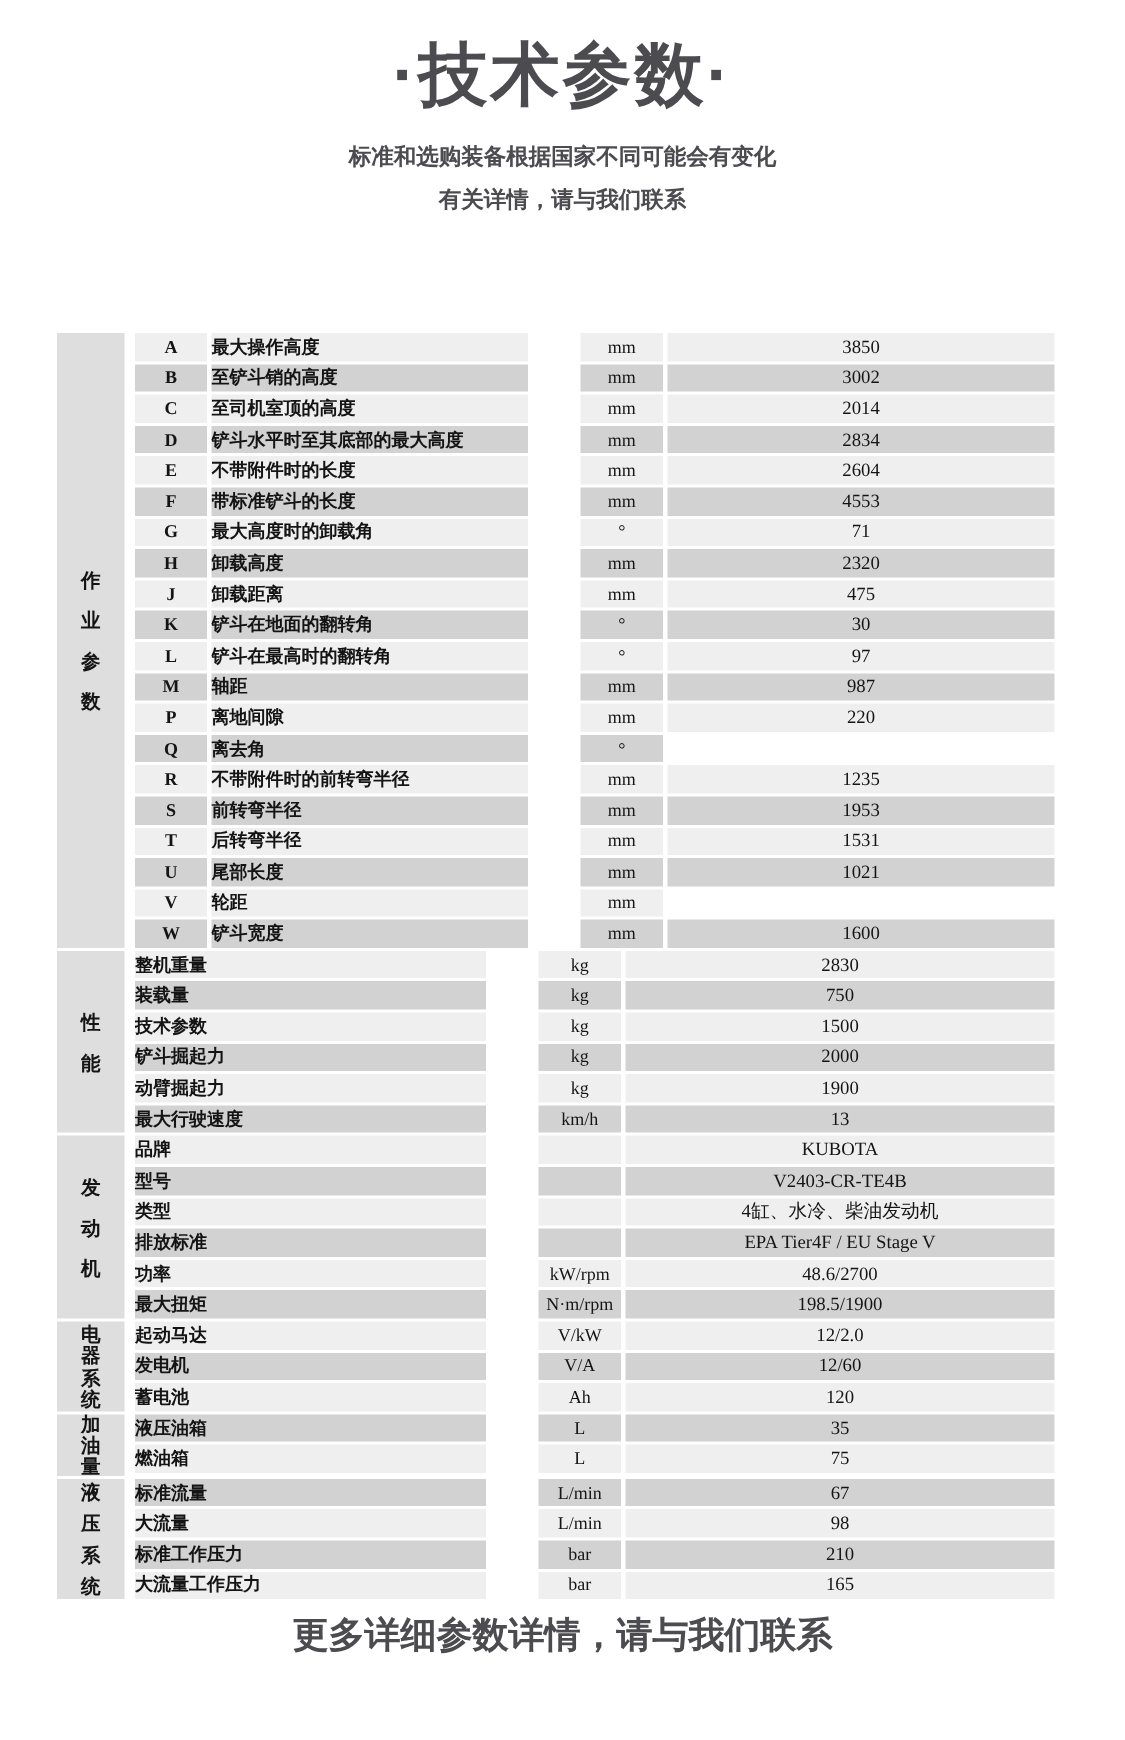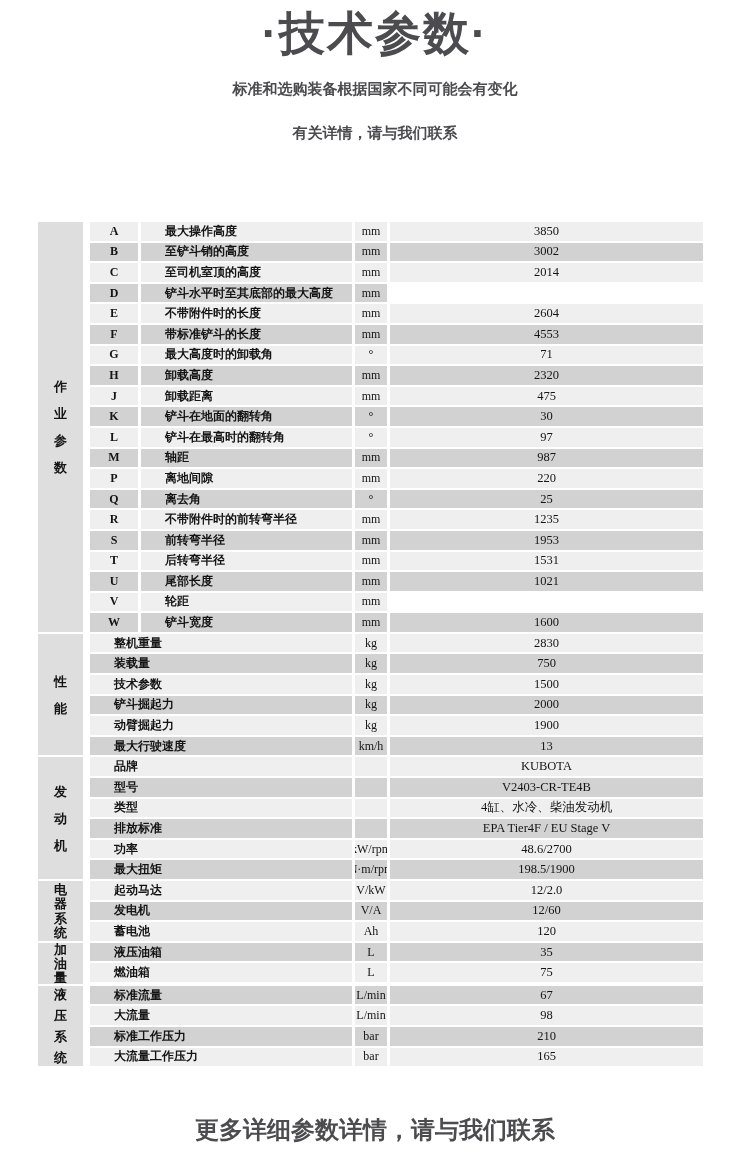--- a/index.html
+++ b/index.html
@@ -13,38 +13,38 @@
   html,body{margin:0;padding:0;}
   body{
     width:750px;height:1160px;
     background:#ffffff;
     position:relative;
     font-family:"Liberation Serif", serif;
     color:var(--table-text);
     overflow:hidden;
   }
   .header{
-    position:absolute;top:6px;left:0;width:750px;
+    position:absolute;top:22px;left:0;width:750px;
     text-align:center;
   }
   .title{
     font-family:"Liberation Sans", sans-serif;
     font-size:46px;line-height:1.2;
     font-weight:700;
     color:var(--heading-text);
     letter-spacing:2px;
   }
   .subtitle{
     font-family:"Liberation Sans", sans-serif;
     font-size:15px;line-height:1.35;
     font-weight:700;
     color:var(--heading-text);
   }
   .subtitle.s1{margin-top:18px;}
-  .subtitle.s2{margin-top:24px;}
+  .subtitle.s2{margin-top:9px;}
   .spec-table{
     position:absolute;top:222px;left:38px;width:665px;
   }
   .section{
     display:flex;gap:7px;margin-bottom:2px;
   }
   .group-col{
     width:45px;
     background:var(--group-col);
     display:flex;flex-direction:column;
@@ -60,26 +60,26 @@
     display:flex;gap:3px;height:18.6px;
   }
   .cell{
     display:flex;align-items:center;
     font-size:12px;
     overflow:hidden;white-space:nowrap;
   }
   .r-light .cell{background:var(--row-light);}
   .r-dark  .cell{background:var(--row-dark);}
   .cell.letter{width:48px;justify-content:center;font-weight:700;}
-  .cell.desc{width:211px;padding-left:24px;font-weight:700;}
-  .cell.desc.wide{width:262px;}
-  .cell.unit{width:32px;justify-content:center;}
+  .cell.desc{width:211px;padding-left:0;font-weight:700;}
+  .cell.desc.wide{width:234px;}
+  .cell.unit{width:55px;justify-content:center;margin-left:32px;}
   .cell.value{flex:1;justify-content:center;font-size:12.5px;}
   .footer{
-    position:absolute;top:1114px;left:0;width:750px;
+    position:absolute;top:1074px;left:0;width:750px;
     text-align:center;
     font-family:"Liberation Sans", sans-serif;
     font-size:24px;font-weight:700;
     color:var(--heading-text);
   }
 </style>
 </head>
 <body>
 
 <div class="header">
@@ -112,20 +112,21 @@
         <div class="row r-light">
           <div class="cell letter">C</div>
           <div class="cell desc">至司机室顶的高度</div>
           <div class="cell unit">mm</div>
           <div class="cell value">2014</div>
         </div>
         <div class="row r-dark">
           <div class="cell letter">D</div>
           <div class="cell desc">铲斗水平时至其底部的最大高度</div>
           <div class="cell unit">mm</div>
+          <div class="cell value">2834</div>
         </div>
         <div class="row r-light">
           <div class="cell letter">E</div>
           <div class="cell desc">不带附件时的长度</div>
           <div class="cell unit">mm</div>
           <div class="cell value">2604</div>
         </div>
         <div class="row r-dark">
           <div class="cell letter">F</div>
           <div class="cell desc">带标准铲斗的长度</div>
@@ -171,21 +172,20 @@
         <div class="row r-light">
           <div class="cell letter">P</div>
           <div class="cell desc">离地间隙</div>
           <div class="cell unit">mm</div>
           <div class="cell value">220</div>
         </div>
         <div class="row r-dark">
           <div class="cell letter">Q</div>
           <div class="cell desc">离去角</div>
           <div class="cell unit">°</div>
-          <div class="cell value">25</div>
         </div>
         <div class="row r-light">
           <div class="cell letter">R</div>
           <div class="cell desc">不带附件时的前转弯半径</div>
           <div class="cell unit">mm</div>
           <div class="cell value">1235</div>
         </div>
         <div class="row r-dark">
           <div class="cell letter">S</div>
           <div class="cell desc">前转弯半径</div>

